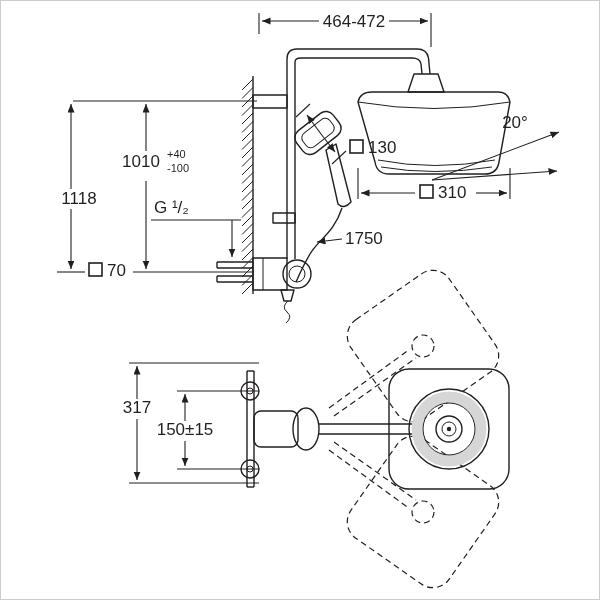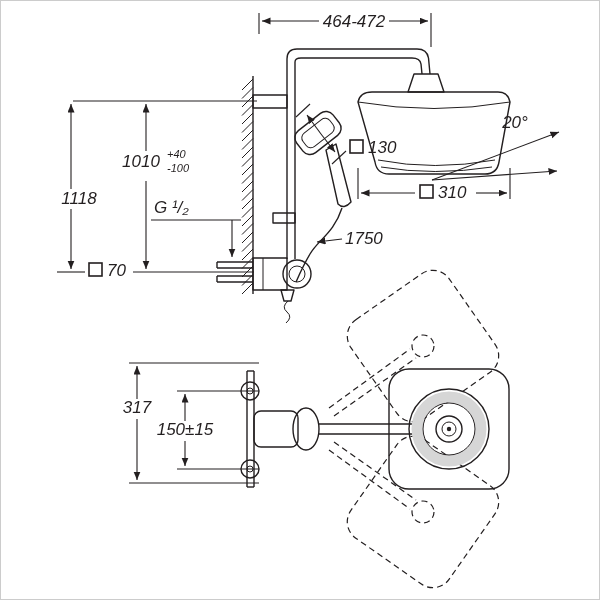--- a/index.html
+++ b/index.html
@@ -1,16 +1,16 @@
 <!DOCTYPE html>
 <html style="--line: #231f20; --background: #ffffff; --ring: #d6d6d6; --border: #cccccc;"><head>
 <meta charset="utf-8">
 <style>
   html,body{margin:0;padding:0;background:var(--background,#fff);}
-  .page{width:600px;height:600px;box-sizing:border-box;border:1px solid var(--border,#ccc);background:var(--background,#fff);position:relative;font-style:italic;}
+  .page{width:600px;height:600px;box-sizing:border-box;border:1px solid var(--border,#ccc);background:var(--background,#fff);position:relative;}
   svg{display:block;}
   .s{stroke:var(--line,#231f20);stroke-width:1.4;fill:none;stroke-linejoin:round;}
   .thin{stroke:var(--line,#231f20);stroke-width:1;fill:none;}
   .dim{stroke:var(--line,#231f20);stroke-width:1.1;fill:none;}
   .dash{stroke:var(--line,#231f20);stroke-width:1.2;fill:none;stroke-dasharray:6 4;}
   .grayring{stroke:var(--ring,#d6d6d6);stroke-width:11;fill:none;}
   .sqsym{stroke:var(--line,#231f20);stroke-width:1.6;fill:none;}
   .fillline{fill:var(--line,#231f20);stroke:none;}
   text{font-family:"Liberation Sans",sans-serif;font-size:17px;fill:var(--line,#231f20);stroke:none;}
   text.small{font-size:11px;}

